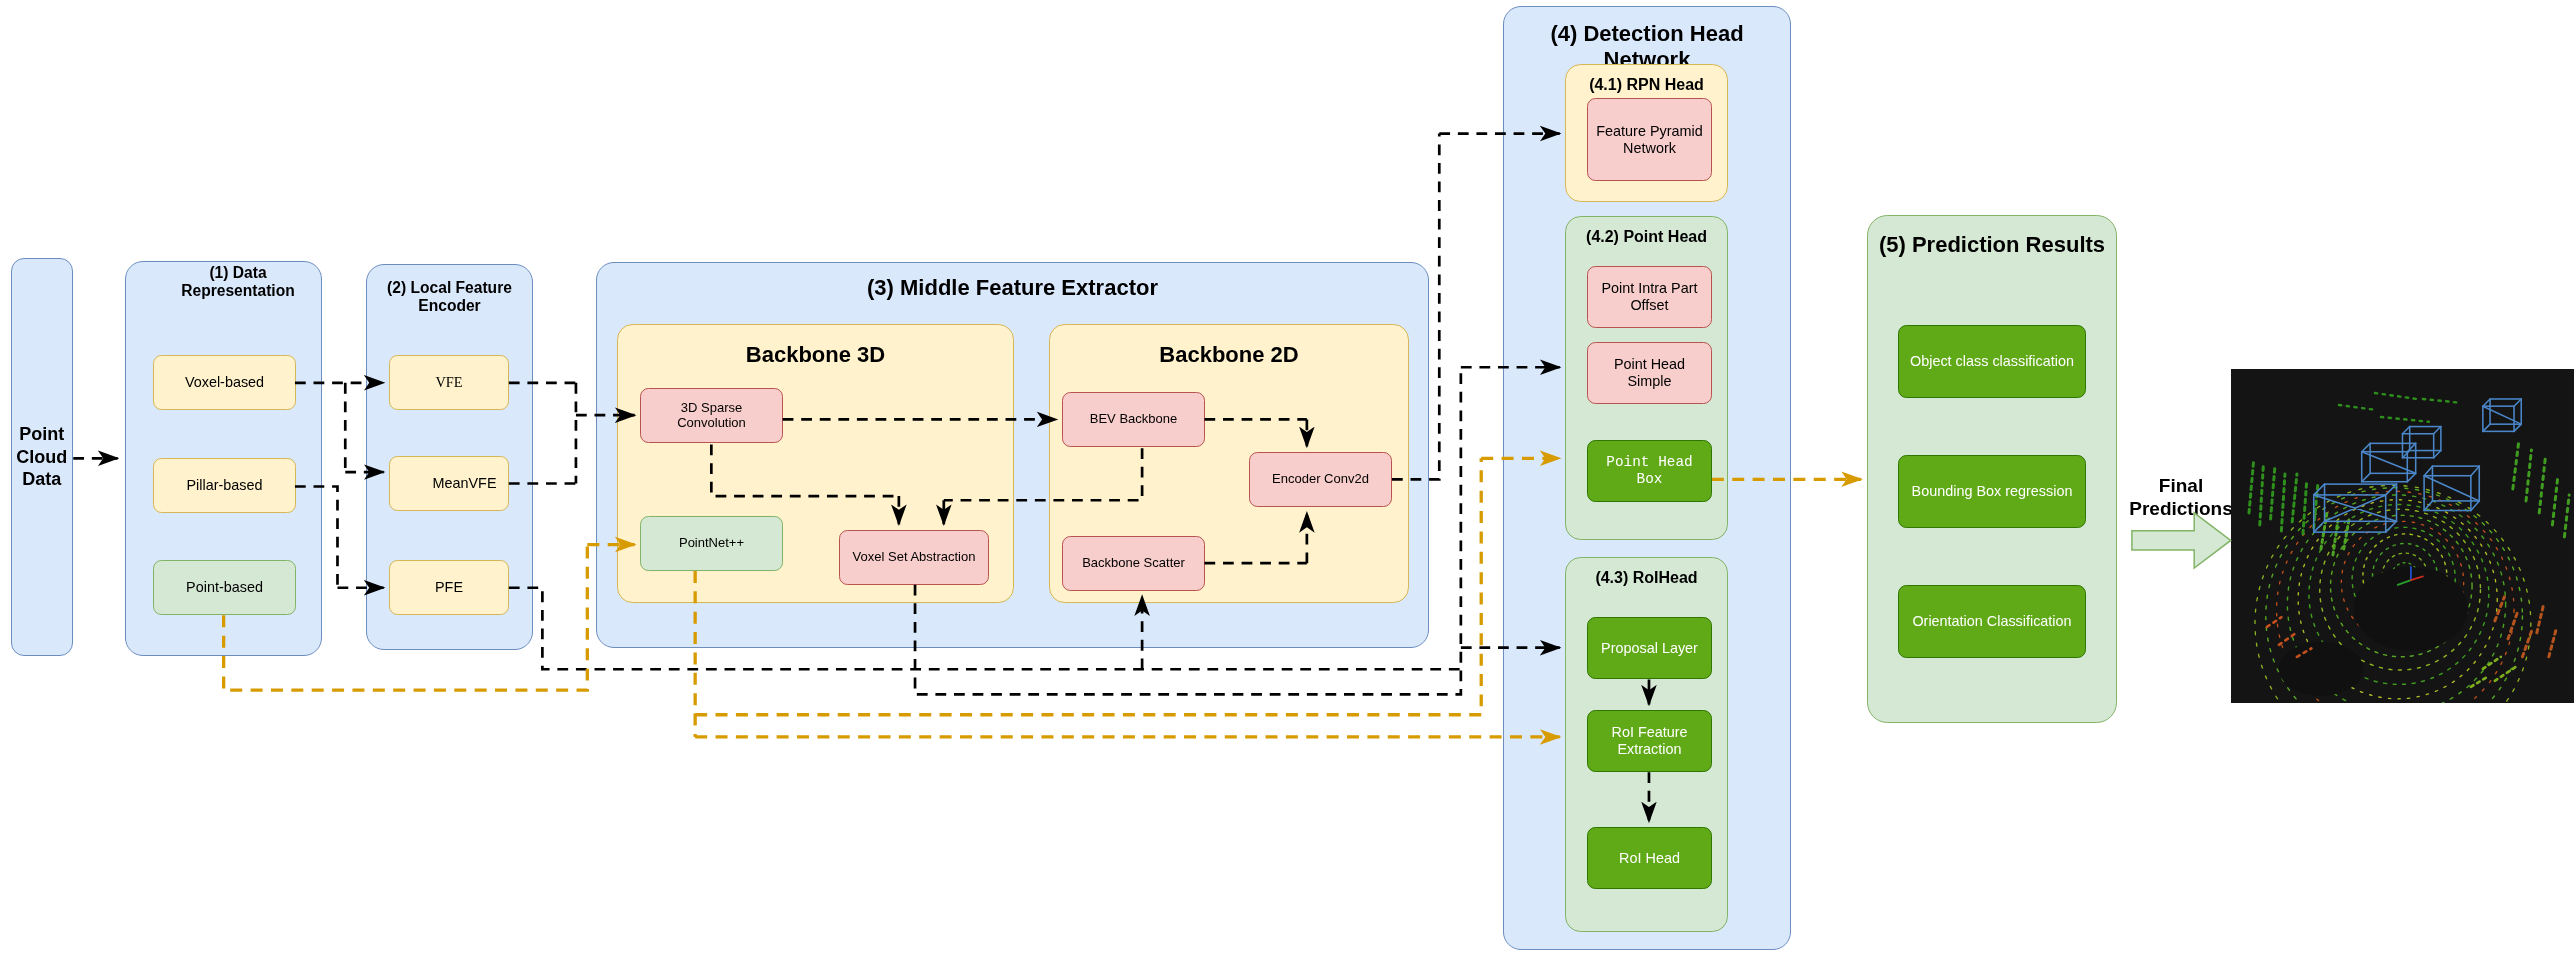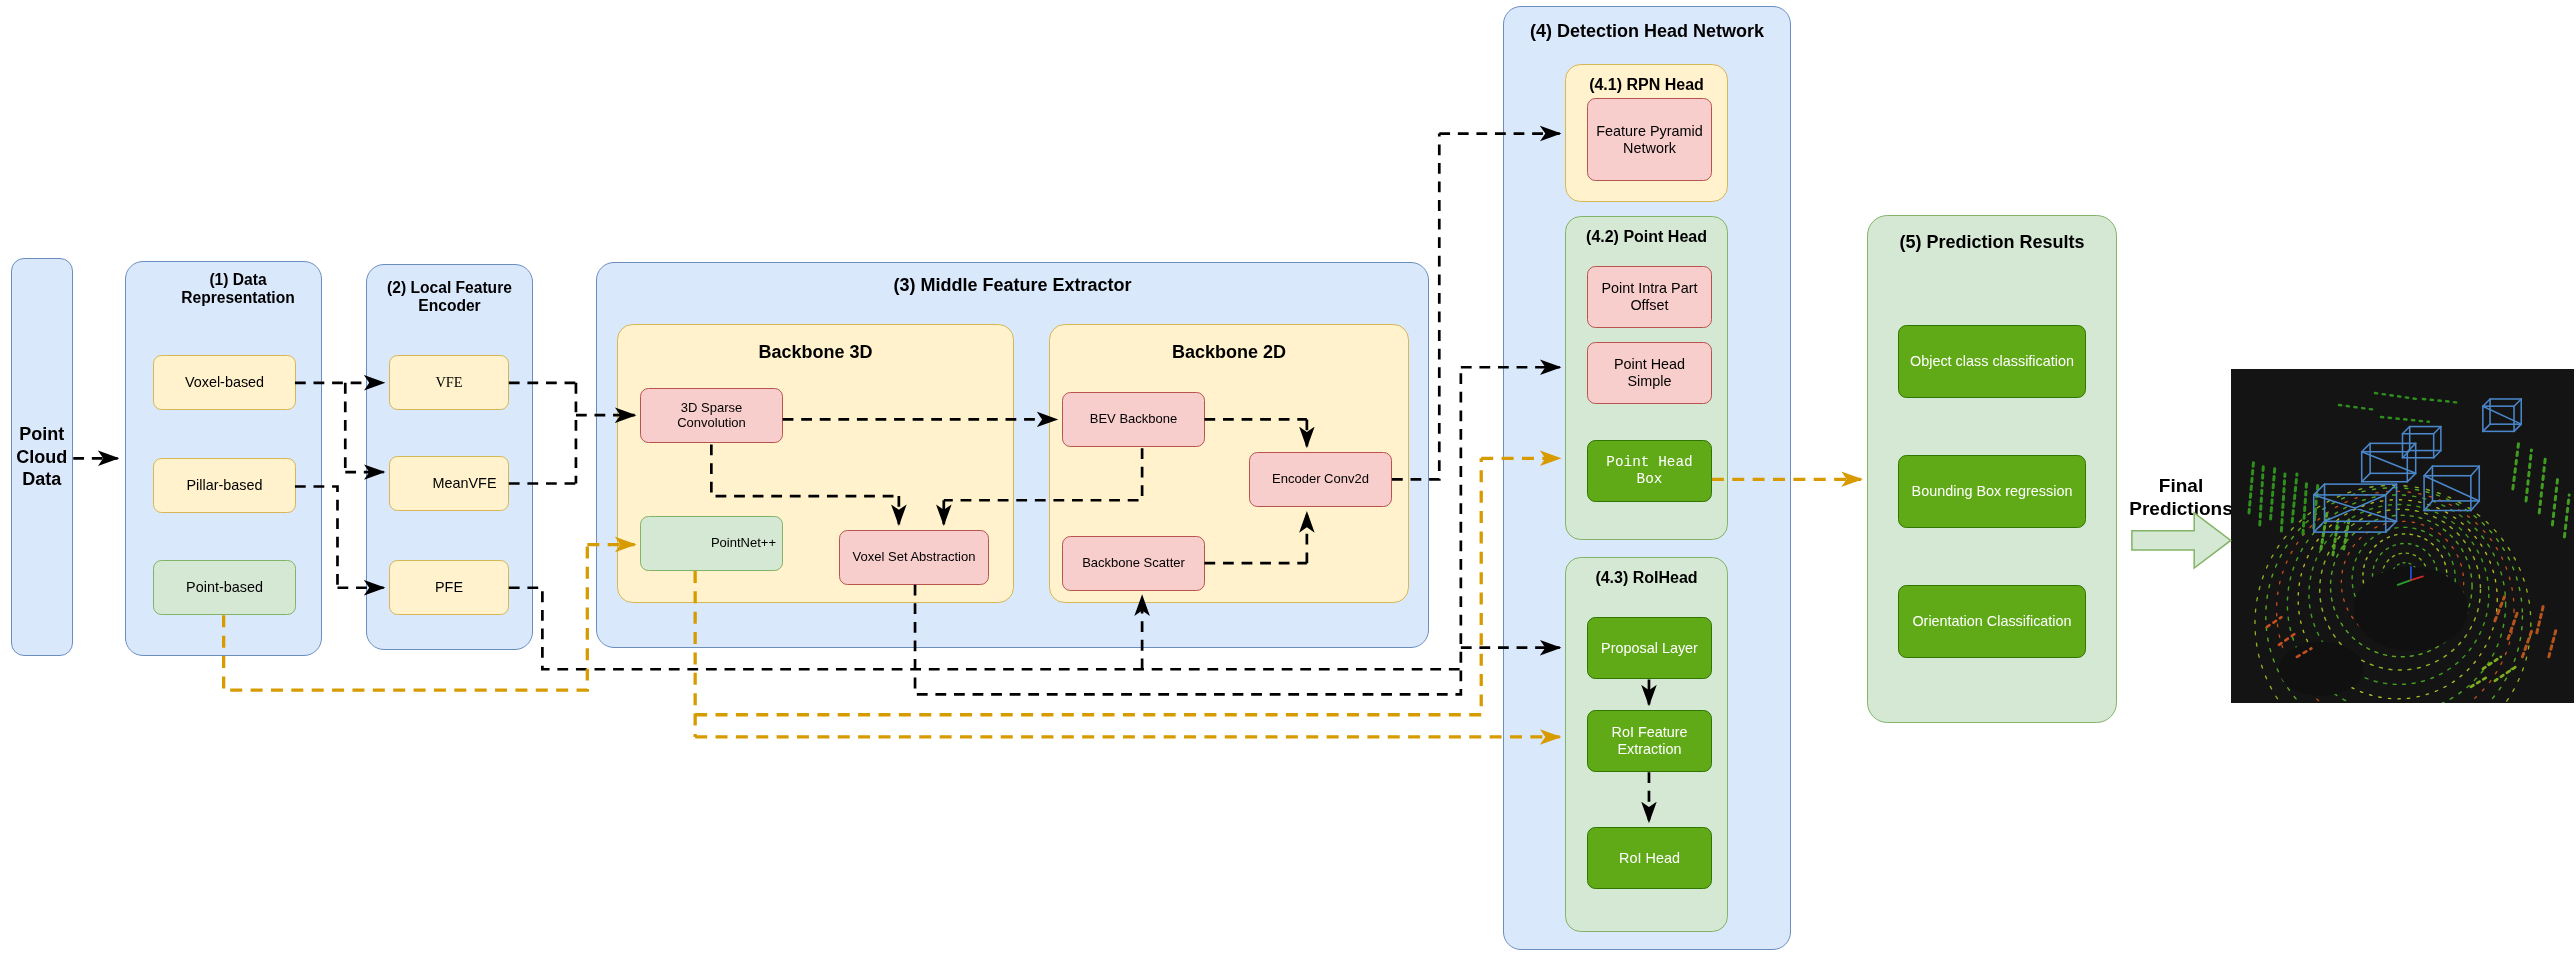--- a/index.html
+++ b/index.html
@@ -10,41 +10,41 @@
   .sub-y{background:#fff2cc;border:1.2px solid #d6b656;border-radius:15.6px;}
   .sub-g{background:#d5e8d4;border:1.2px solid #82b366;border-radius:15.6px;}
   .node{display:flex;align-items:center;justify-content:center;text-align:center;
         font-size:14.4px;line-height:1.15;border-radius:8.4px;padding:2.4px 6px;}
   .node-y{background:#fff2cc;border:1.2px solid #d6b656;}
   .node-p{background:#f8cecc;border:1.2px solid #b85450;}
   .node-gl{background:#d5e8d4;border:1.2px solid #82b366;}
   .node-gd{background:#60a917;border:1.5px solid #2d7600;color:#ffffff;}
   .s3lbl{font-size:13px;}
   .title{position:absolute;left:0;right:0;text-align:center;font-weight:bold;}
-  .t28{font-size:18px;text-align:center;}.t27{font-size:16px;}.t26{font-size:15.6px;}
+  .t28{font-size:22px;text-align:center;}.t27{font-size:16px;}.t26{font-size:15.6px;}
   #svglayer{position:absolute;left:0;top:0;pointer-events:none;}
   .bline{stroke:#000000;stroke-width:4.5;fill:none;stroke-dasharray:18 13;}
   .oline{stroke:#d79b00;stroke-width:5.5;fill:none;stroke-dasharray:20 14;}
   .solid{stroke-dasharray:none;}
   #pcdtext{display:flex;align-items:center;justify-content:center;text-align:center;
            font-weight:bold;font-size:18px;line-height:1.25;}
   #fplabel{text-align:center;font-weight:bold;font-size:19px;line-height:1.2;}
   .lidar{background:#141414;}
 </style>
 </head>
 <body>
 
 <div id="stage">
 
   <div class="abs cont" style="left:10.8px;top:258px;width:62px;height:398px;border-radius:13px;">
     <div id="pcdtext" class="abs" style="left:0;top:0;width:100%;height:100%;">Point Cloud Data</div>
   </div>
 
   <div class="abs cont" style="left:125px;top:261px;width:197px;height:395px;">
-    <div class="title t26" style="top:9px;margin-left:29px;">(1) Data Representation</div>
+    <div class="title t26" style="top:2px;margin-left:29px;">(1) Data Representation</div>
   </div>
   <div class="abs node node-y" style="left:153px;top:355px;width:143px;height:55px;">
       <span>Voxel-based</span>
     </div>
   <div class="abs node node-y" style="left:153px;top:458px;width:143px;height:55px;">
       <span>Pillar-based</span>
     </div>
   <div class="abs node node-gl" style="left:153px;top:560px;width:143px;height:55px;">
       <span>Point-based</span>
     </div>
@@ -65,21 +65,21 @@
   <div class="abs cont" style="left:596px;top:262px;width:833px;height:386px;">
     <div class="title t28" style="top:12px;">(3) Middle Feature Extractor</div>
   </div>
 
   <div class="abs sub-y" style="left:617px;top:324px;width:397px;height:279px;">
     <div class="title t28" style="top:17px;">Backbone 3D</div>
   </div>
   <div class="abs node node-p s3lbl" style="left:640px;top:388px;width:143px;height:55px;">
       <span>3D Sparse Convolution</span>
     </div>
-  <div class="abs node node-gl s3lbl" style="left:640px;top:516px;width:143px;height:55px;justify-content:flex-end;">
+  <div class="abs node node-gl s3lbl" style="left:640px;top:516px;width:143px;height:55px;">
       <span>PointNet++</span>
     </div>
   <div class="abs node node-p s3lbl" style="left:839px;top:530px;width:150px;height:55px;">
       <span>Voxel Set Abstraction</span>
     </div>
 
   <div class="abs sub-y" style="left:1049px;top:324px;width:360px;height:279px;">
     <div class="title t28" style="top:17px;">Backbone 2D</div>
   </div>
   <div class="abs node node-p s3lbl" style="left:1062px;top:392px;width:143px;height:55px;">

